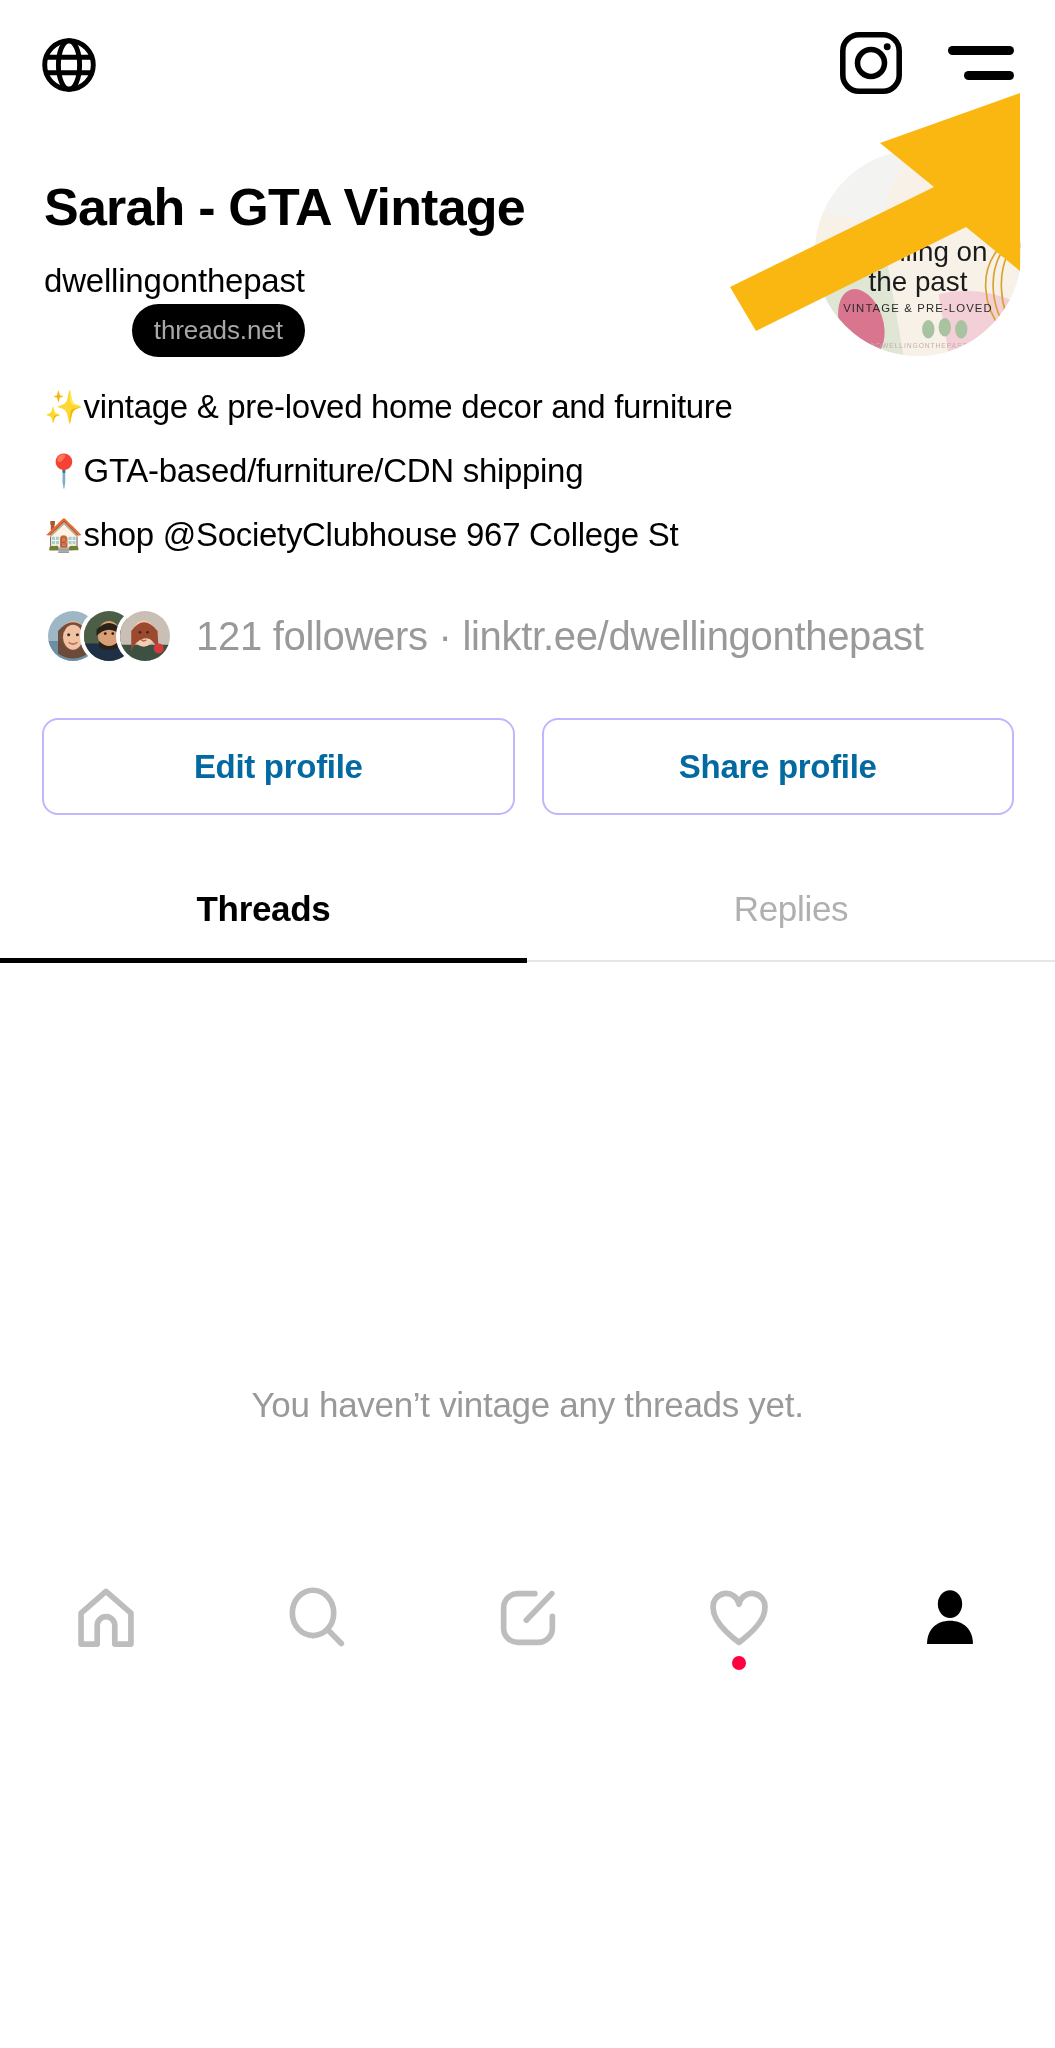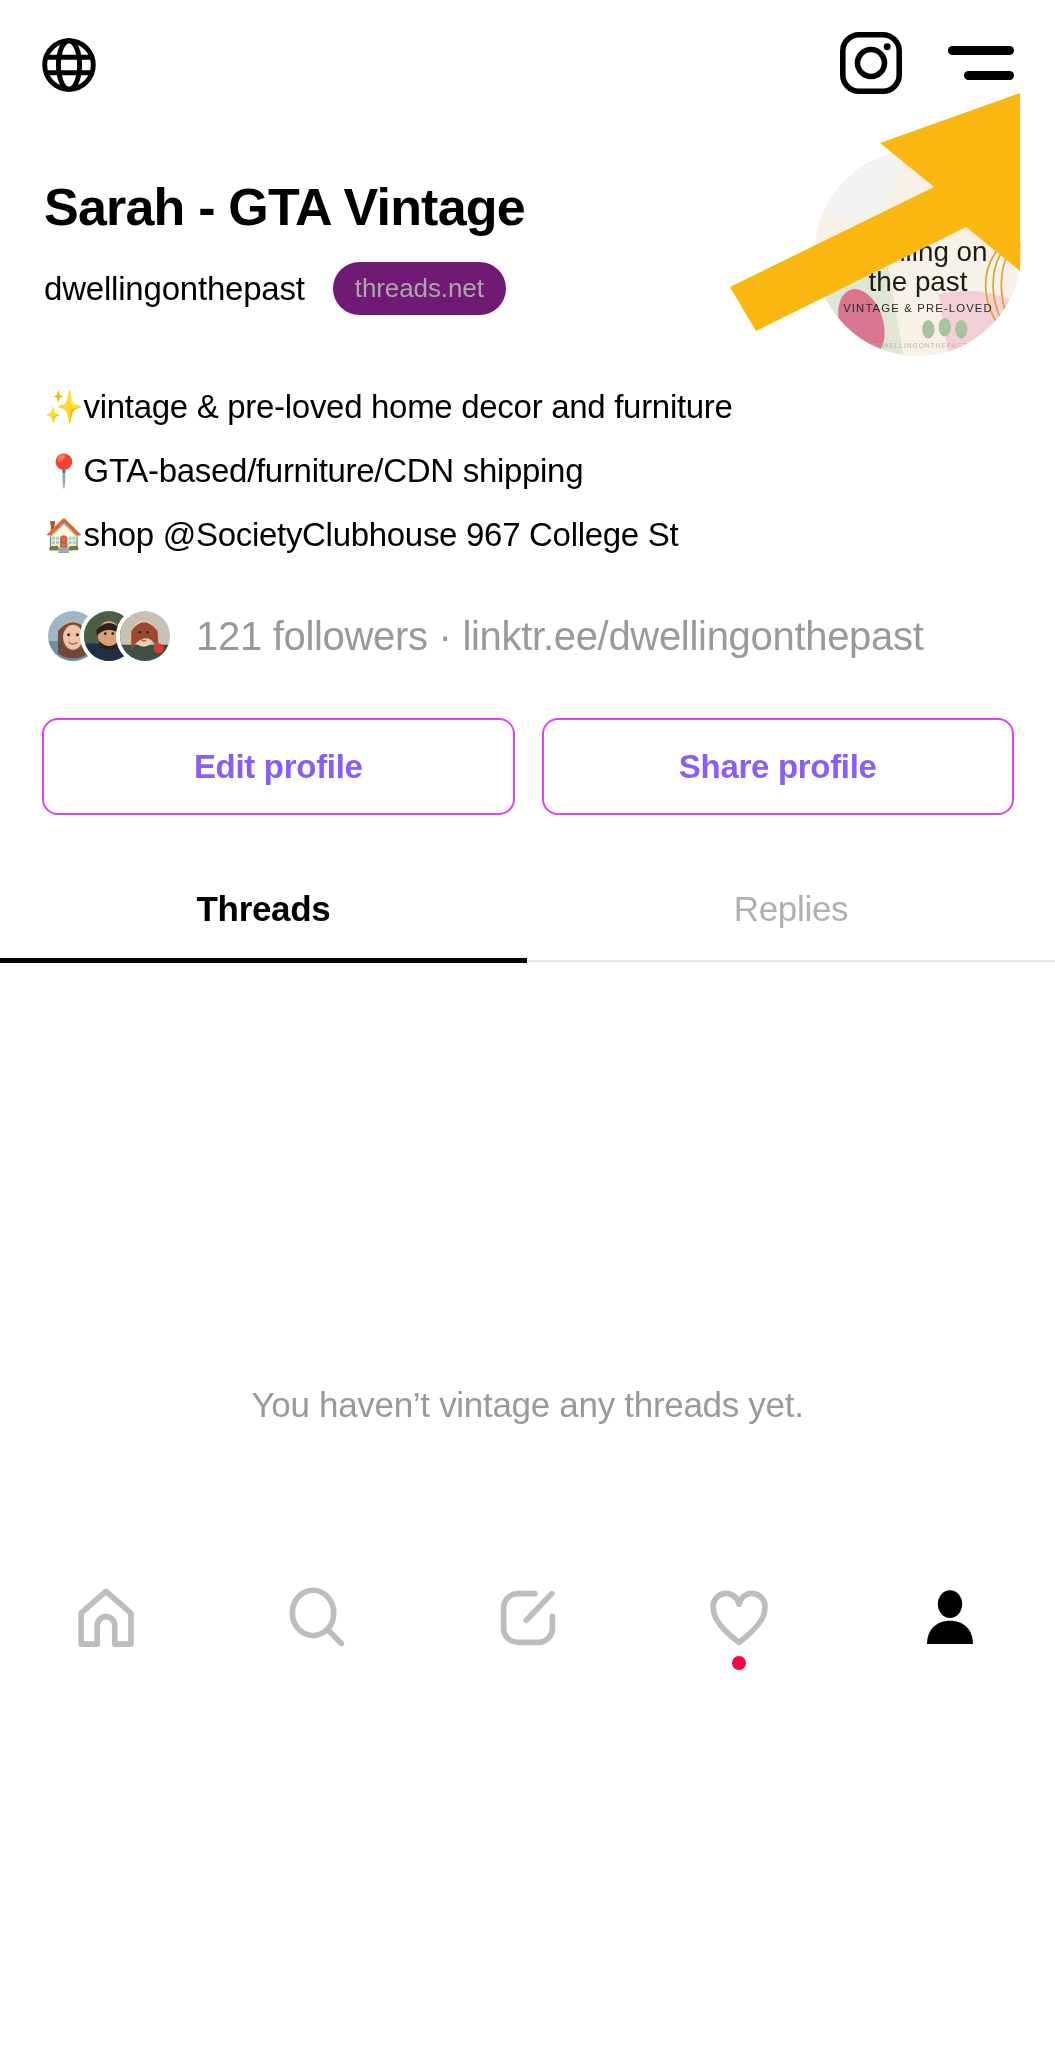--- a/index.html
+++ b/index.html
@@ -61,30 +61,31 @@
     font-size: 52px;
     font-weight: 700;
     letter-spacing: -0.8px;
     color: #000;
     white-space: nowrap;
   }
   .handle-row {
     position: absolute;
     left: 44px; top: 112px;
     display: flex;
-    align-items: center;
-    gap: 28px;
+    align-items: flex-end;
+    gap: 4px;
+    flex-direction: column;
   }
   .handle {
     font-size: 33px;
     color: #000;
     letter-spacing: -0.2px;
   }
   .domain-pill {
-    background: #701a75;
+    background: #000000;
     color: #a8a8a8;
     font-size: 26px;
     padding: 11px 22px;
     border-radius: 28px;
     letter-spacing: -0.1px;
   }
   .avatar {
     position: absolute;
     left: 815px; top: 0px;
     width: 206px; height: 206px;
@@ -142,27 +143,27 @@
   .actions {
     position: absolute;
     left: 42px; top: 718px;
     width: 972px;
     display: flex;
     gap: 27px;
   }
   .action-btn {
     flex: 1;
     height: 97px;
-    border: 2px solid #d946ef;
+    border: 2px solid #c4b5fd;
     border-radius: 16px;
     background: #fff;
     font-family: "Liberation Sans", sans-serif;
     font-size: 33px;
     font-weight: 700;
-    color: #8b5cf6;
+    color: #0369a1;
     letter-spacing: -0.3px;
     display: flex;
     align-items: center;
     justify-content: center;
     cursor: pointer;
   }
 
   
   .tabs {
     position: absolute;

